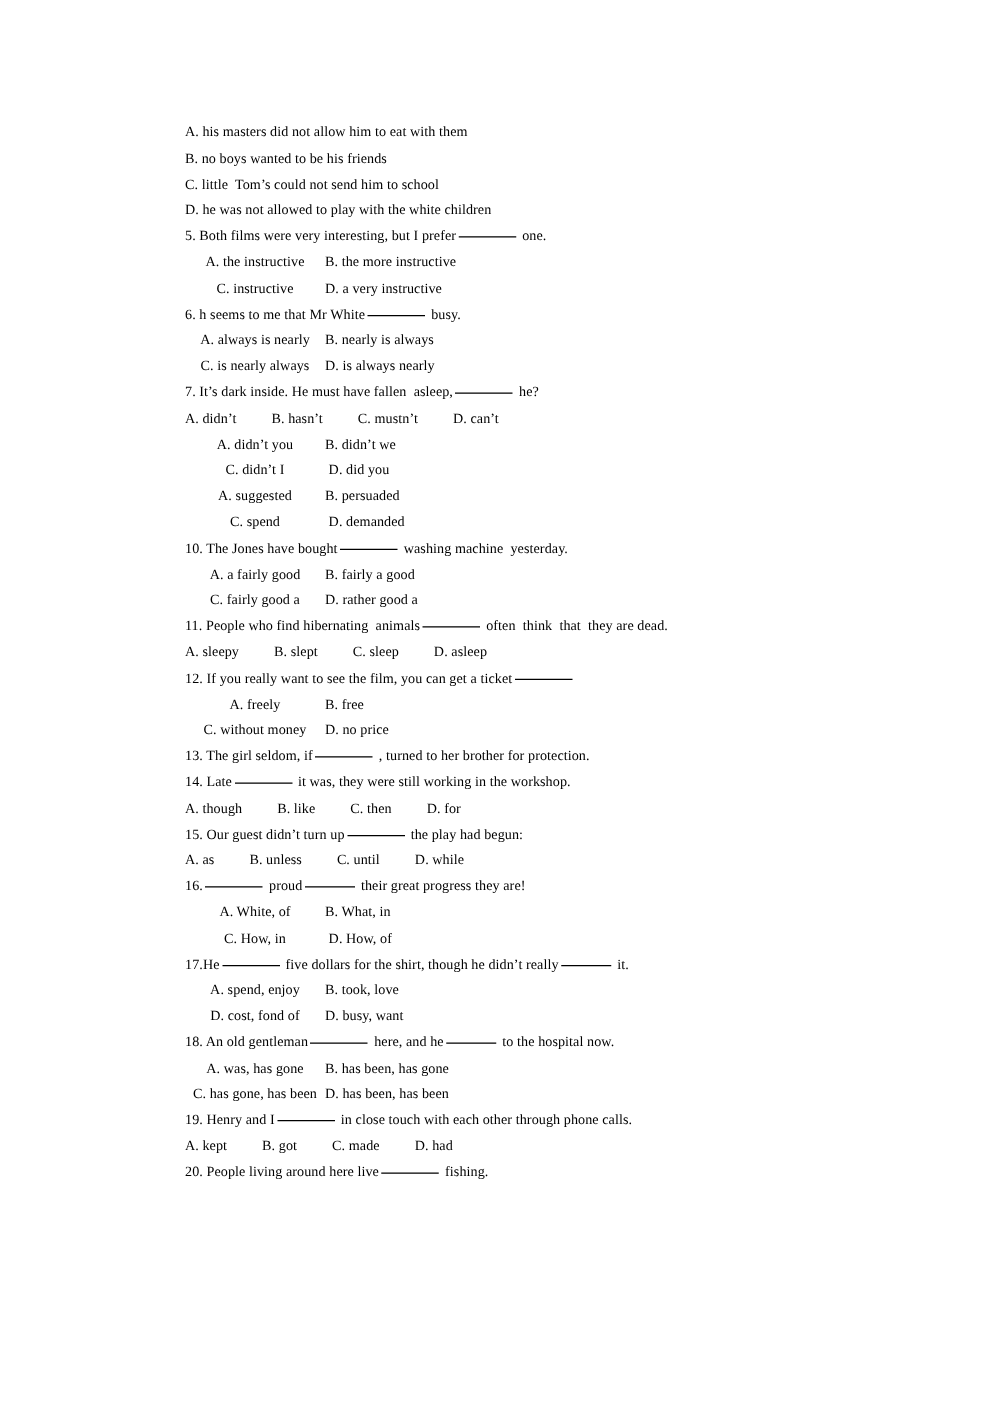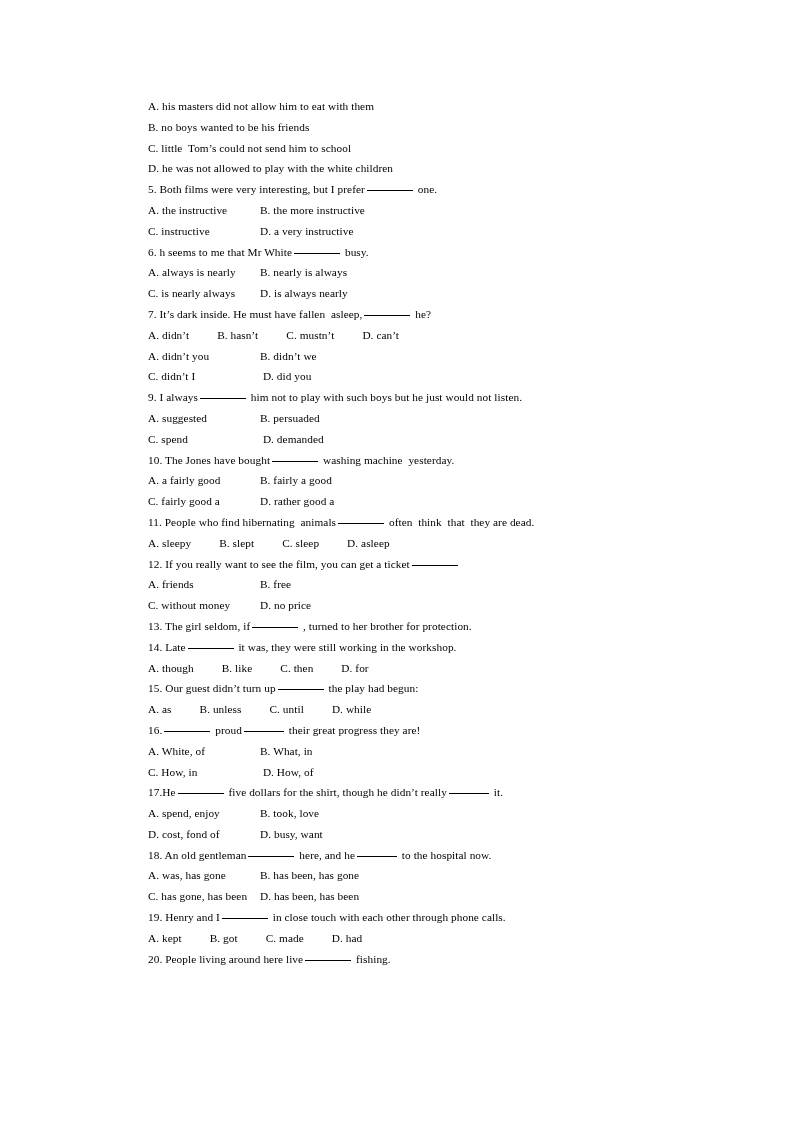--- a/index.html
+++ b/index.html
@@ -42,20 +42,21 @@
     top: -2px;
     height: 10px;
     margin: 0 2px;
   }
   .b-sm { width: 40px; }
   .b-md { width: 46px; }
   .opt-gap-md { display: inline-block; width: 28px; }
   .opt-col {
     display: inline-block;
     min-width: 112px;
+    text-align: center;
   }
 </style>
 </head>
 <body>
 
 <div class="page">
   <div class="doc-body" id="doc-body">
       <div class="line"><span>A. his masters did not allow him to eat with them</span></div>
       <div class="line"><span>B. no boys wanted to be his friends</span></div>
       <div class="line"><span>C. little  Tom’s could not send him to school</span></div>
@@ -63,30 +64,29 @@
       <div class="line"><span>5. Both films were very interesting, but I prefer</span><span class="blank b-md"></span><span> one.</span></div>
       <div class="line"><span class="opt-col">A. the instructive</span><span>B. the more instructive</span></div>
       <div class="line"><span class="opt-col">C. instructive</span><span>D. a very instructive</span></div>
       <div class="line"><span>6. h seems to me that Mr White</span><span class="blank b-md"></span><span> busy.</span></div>
       <div class="line"><span class="opt-col">A. always is nearly</span><span>B. nearly is always</span></div>
       <div class="line"><span class="opt-col">C. is nearly always</span><span>D. is always nearly</span></div>
       <div class="line"><span>7. It’s dark inside. He must have fallen  asleep,</span><span class="blank b-md"></span><span> he?</span></div>
       <div class="line"><span>A. didn’t</span><span class="opt-gap-md"></span><span>B. hasn’t</span><span class="opt-gap-md"></span><span>C. mustn’t</span><span class="opt-gap-md"></span><span>D. can’t</span></div>
       <div class="line"><span class="opt-col">A. didn’t you</span><span>B. didn’t we</span></div>
       <div class="line"><span class="opt-col">C. didn’t I</span><span> D. did you</span></div>
-      <div class="line"><span>9. I always</span><span class="blank b-md"></span><span> him not to play with such boys but he just would not listen.</span></div>
       <div class="line"><span class="opt-col">A. suggested</span><span>B. persuaded</span></div>
       <div class="line"><span class="opt-col">C. spend</span><span> D. demanded</span></div>
       <div class="line"><span>10. The Jones have bought</span><span class="blank b-md"></span><span> washing machine  yesterday.</span></div>
       <div class="line"><span class="opt-col">A. a fairly good</span><span>B. fairly a good</span></div>
       <div class="line"><span class="opt-col">C. fairly good a</span><span>D. rather good a</span></div>
       <div class="line"><span>11. People who find hibernating  animals</span><span class="blank b-md"></span><span> often  think  that  they are dead.</span></div>
       <div class="line"><span>A. sleepy</span><span class="opt-gap-md"></span><span>B. slept</span><span class="opt-gap-md"></span><span>C. sleep</span><span class="opt-gap-md"></span><span>D. asleep</span></div>
       <div class="line"><span>12. If you really want to see the film, you can get a ticket</span><span class="blank b-md"></span></div>
-      <div class="line"><span class="opt-col">A. friends</span><span>B. free</span></div>
+      <div class="line"><span class="opt-col">A. freely</span><span>B. free</span></div>
       <div class="line"><span class="opt-col">C. without money</span><span>D. no price</span></div>
       <div class="line"><span>13. The girl seldom, if</span><span class="blank b-md"></span><span> , turned to her brother for protection.</span></div>
       <div class="line"><span>14. Late</span><span class="blank b-md"></span><span> it was, they were still working in the workshop.</span></div>
       <div class="line"><span>A. though</span><span class="opt-gap-md"></span><span>B. like</span><span class="opt-gap-md"></span><span>C. then</span><span class="opt-gap-md"></span><span>D. for</span></div>
       <div class="line"><span>15. Our guest didn’t turn up</span><span class="blank b-md"></span><span> the play had begun:</span></div>
       <div class="line"><span>A. as</span><span class="opt-gap-md"></span><span>B. unless</span><span class="opt-gap-md"></span><span>C. until</span><span class="opt-gap-md"></span><span>D. while</span></div>
       <div class="line"><span>16.</span><span class="blank b-md"></span><span> proud</span><span class="blank b-sm"></span><span> their great progress they are!</span></div>
       <div class="line"><span class="opt-col">A. White, of</span><span>B. What, in</span></div>
       <div class="line"><span class="opt-col">C. How, in</span><span> D. How, of</span></div>
       <div class="line"><span>17.He</span><span class="blank b-md"></span><span> five dollars for the shirt, though he didn’t really</span><span class="blank b-sm"></span><span> it.</span></div>

